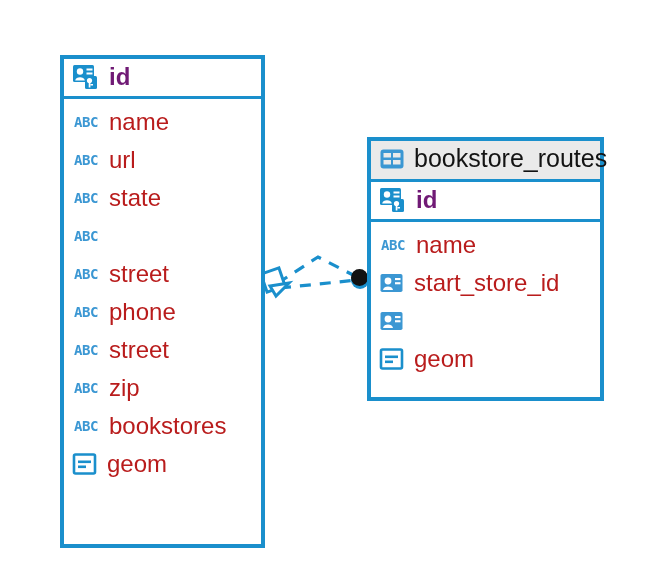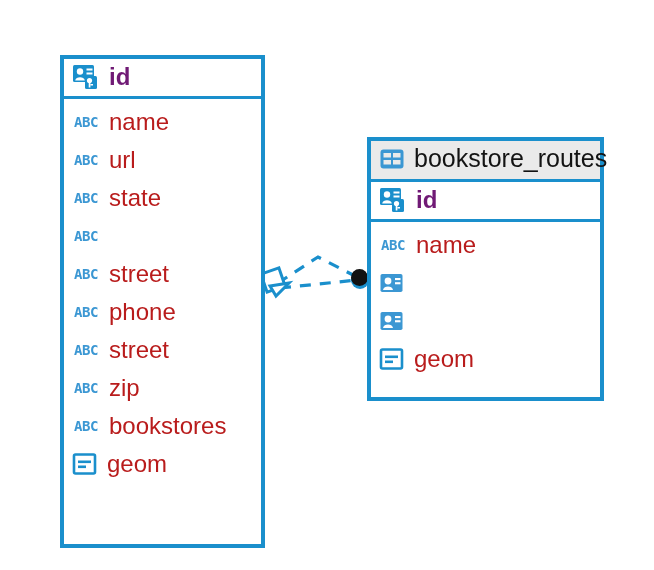--- a/index.html
+++ b/index.html
@@ -253,20 +253,21 @@
       <div class="field-row">
         <span class="icon">
           <svg width="26" height="24" viewBox="0 0 26 24">
             <rect x="1.5" y="3" width="22" height="18" rx="1.8" fill="#3b97d3"></rect>
             <circle cx="9" cy="10" r="3.4" fill="#ffffff"></circle>
             <path d="M 4 19 C 4.6 14.4 13.4 14.4 14 19 Z" fill="#ffffff"></path>
             <rect x="16" y="7" width="5.5" height="2.1" fill="#ffffff"></rect>
             <rect x="16" y="11.2" width="5.5" height="2.1" fill="#ffffff"></rect>
           </svg>
         </span>
+        <span class="field-label">start_store_id</span>
       </div>
 
       <div class="field-row">
         <span class="icon">
           <svg width="26" height="24" viewBox="0 0 26 24">
             <rect x="1.5" y="3" width="22" height="18" rx="1.8" fill="#3b97d3"></rect>
             <circle cx="9" cy="10" r="3.4" fill="#ffffff"></circle>
             <path d="M 4 19 C 4.6 14.4 13.4 14.4 14 19 Z" fill="#ffffff"></path>
             <rect x="16" y="7" width="5.5" height="2.1" fill="#ffffff"></rect>
             <rect x="16" y="11.2" width="5.5" height="2.1" fill="#ffffff"></rect>

